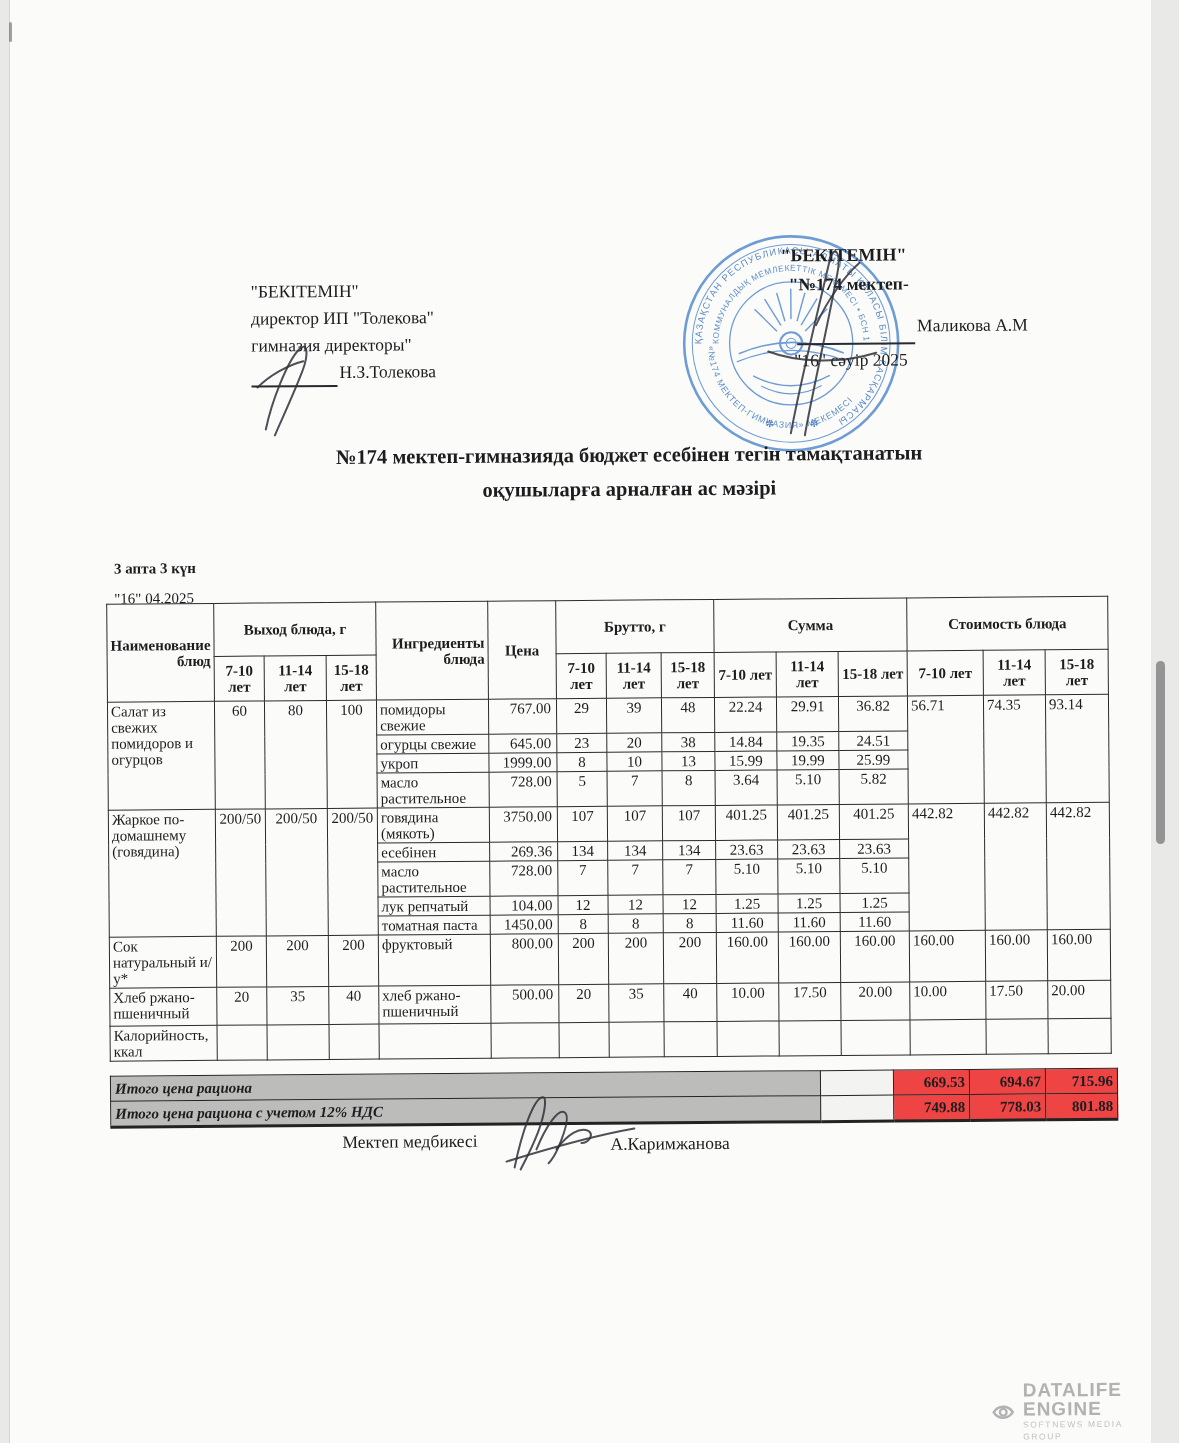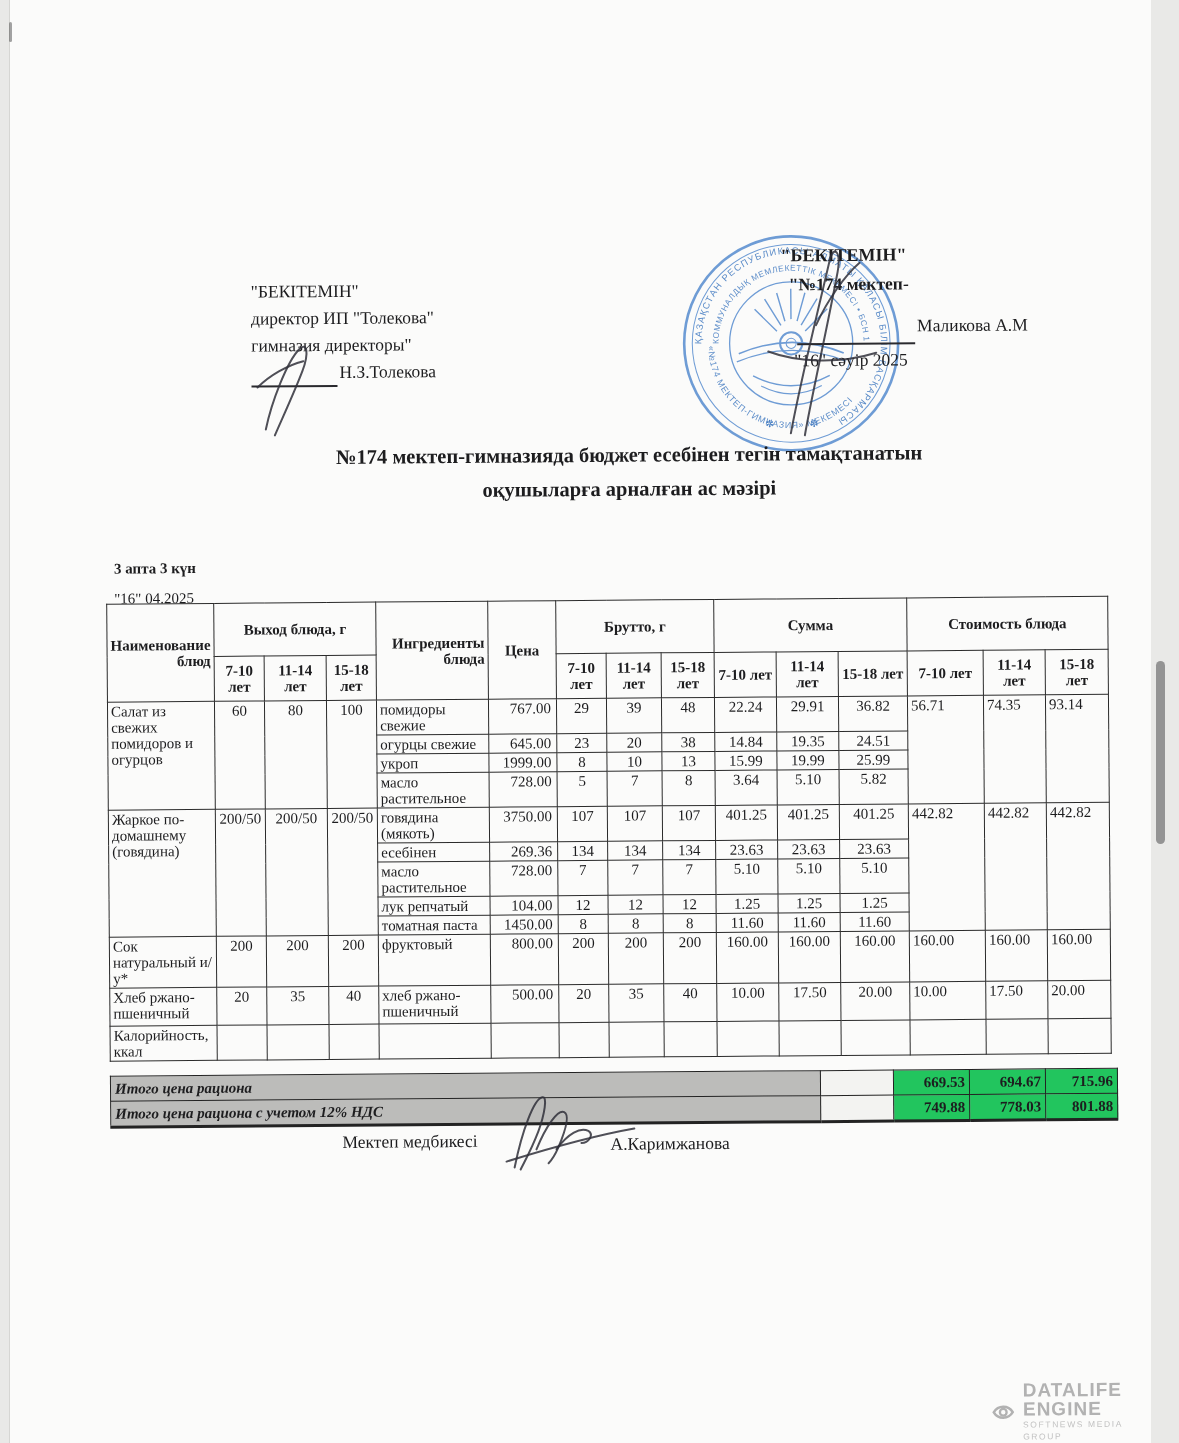--- a/index.html
+++ b/index.html
@@ -43,21 +43,21 @@
   .co{padding-right:4px !important}
   
   .totals{margin-top:14px}
   .totals td{
     border:1.6px solid #232323;font-size:15px;line-height:17px;
     padding:2px 4px;vertical-align:middle;height:20px;
   }
   .totals tr:last-child td{border-bottom-width:3px}
   .tl{background:#bcbcba;font-weight:bold;font-style:italic}
   .tgap{background:#f3f3f1}
-  .tv{background:#22c55e;font-weight:bold;text-align:right}
+  .tv{background:#ef4444;font-weight:bold;text-align:right}
   
   .footer-label{left:328px;top:1130px;font-size:17.5px}
   .footer-name{left:596px;top:1134px;font-size:17.5px}
   
   .wm{left:975px;top:1384px;color:#b6b6b6;font-family:"Liberation Sans",sans-serif;display:flex;align-items:center;gap:8px}
   .wm .t1{font-weight:bold;font-size:19px;letter-spacing:1px;color:#b2b2b2;line-height:19px}
   .wm .t2{font-size:8.5px;letter-spacing:1.6px;color:#c2c2c2;line-height:12px}
   
   .scroll-thumb{position:absolute;left:1156px;top:661px;width:9px;height:183px;background:#949494;border-radius:5px}
   .edge-mark{position:absolute;left:9px;top:22px;width:3px;height:20px;background:#4a4a4a;opacity:.5;border-radius:2px}

